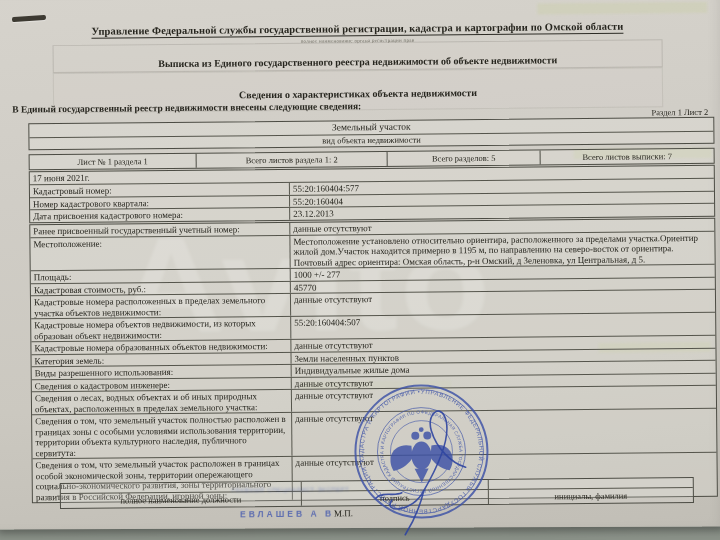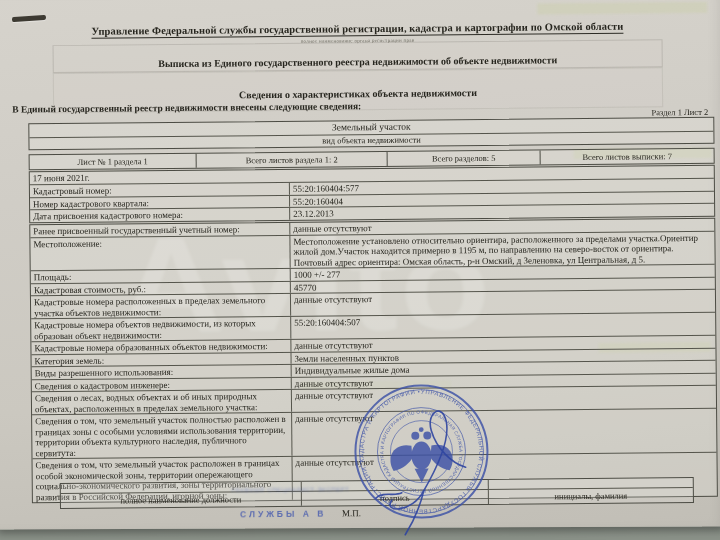--- a/index.html
+++ b/index.html
@@ -43,21 +43,21 @@
   .footer-tbl{position:absolute;left:58px;top:480px;width:632px;border:1px solid #4c4c44;background:rgba(236,234,228,.2);}
   .f-empty{height:9px;display:flex;}
   .f-lbls{display:flex;border-top:1px solid #55554c;height:14px;}
   .fcell{text-align:center;font-size:8.5px;line-height:15px;border-right:1px solid #55554c;}
   .fcell:last-child{border-right:none;}
   .f1{width:240px;}.f2{width:186px;}.f3{flex:1;}
   .fe{border-right:1px solid #55554c;}
   .fe:last-child{border-right:none;}
   .stamped-name{top:508px;left:238px;font-family:"Liberation Sans",sans-serif;font-weight:bold;
     font-size:8.5px;color:#4257ae;letter-spacing:3px;filter:blur(.3px);opacity:.8;}
-  .mp{top:508px;left:340px;font-size:9px;}
+  .mp{top:508px;left:332px;font-size:9px;}
   .faint-title{top:486px;left:230px;width:120px;font-family:"Liberation Sans",sans-serif;font-size:6px;
     color:#3c52a8;opacity:.5;filter:blur(.9px);letter-spacing:.6px;white-space:nowrap;}
   
   .watermark{top:198px;left:118px;font-family:"Liberation Sans",sans-serif;font-weight:bold;
     font-size:148px;color:rgba(255,255,255,.20);letter-spacing:2px;filter:blur(1.5px);
     transform:scaleY(.92);user-select:none;}
   .pen-mark{top:16px;left:12px;width:34px;height:5px;background:#3d3a32;border-radius:2px;
     transform:rotate(-4deg);box-shadow:0 1px 1px rgba(255,255,255,.4);}
   .ghost{border:1px solid rgba(125,123,114,.28);background:rgba(215,213,206,.18);}
   .g1{top:42px;left:55px;width:608px;height:26px;}
@@ -186,21 +186,21 @@
       <div class="f3 fe"></div>
     </div>
     <div class="f-lbls">
       <div class="fcell f1">полное наименование должности</div>
       <div class="fcell f2">подпись</div>
       <div class="fcell f3">инициалы, фамилия</div>
     </div>
   </div>
 
   <div class="abs faint-title">ГЛАВНЫЙ СПЕЦИАЛИСТ-ЭКСПЕРТ</div>
-  <div class="abs stamped-name">СЛУЖБЫ  А  В</div>
+  <div class="abs stamped-name">ЕВЛАШЕВ  А  В</div>
   <div class="abs mp">М.П.</div>
 
   <div class="stamp-wrap">
     <svg width="180" height="166" viewBox="0 0 180 166">
       <g opacity="0.82">
         <circle cx="90" cy="80" r="66" fill="none" stroke="#3c51a6" stroke-width="2"></circle>
         <circle cx="90" cy="80" r="62" fill="none" stroke="#3c51a6" stroke-width="0.8"></circle>
         <circle cx="90" cy="80" r="44" fill="none" stroke="#3c51a6" stroke-width="0.8"></circle>
         <circle cx="90" cy="80" r="31" fill="none" stroke="#3c51a6" stroke-width="0.7"></circle>
         <defs>

